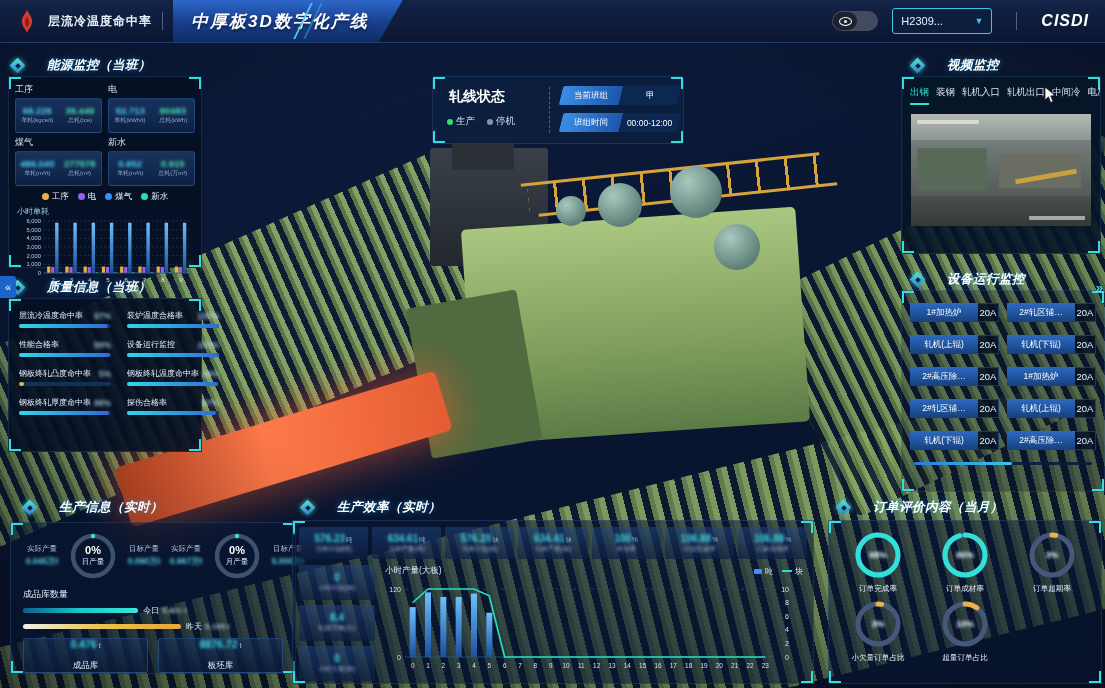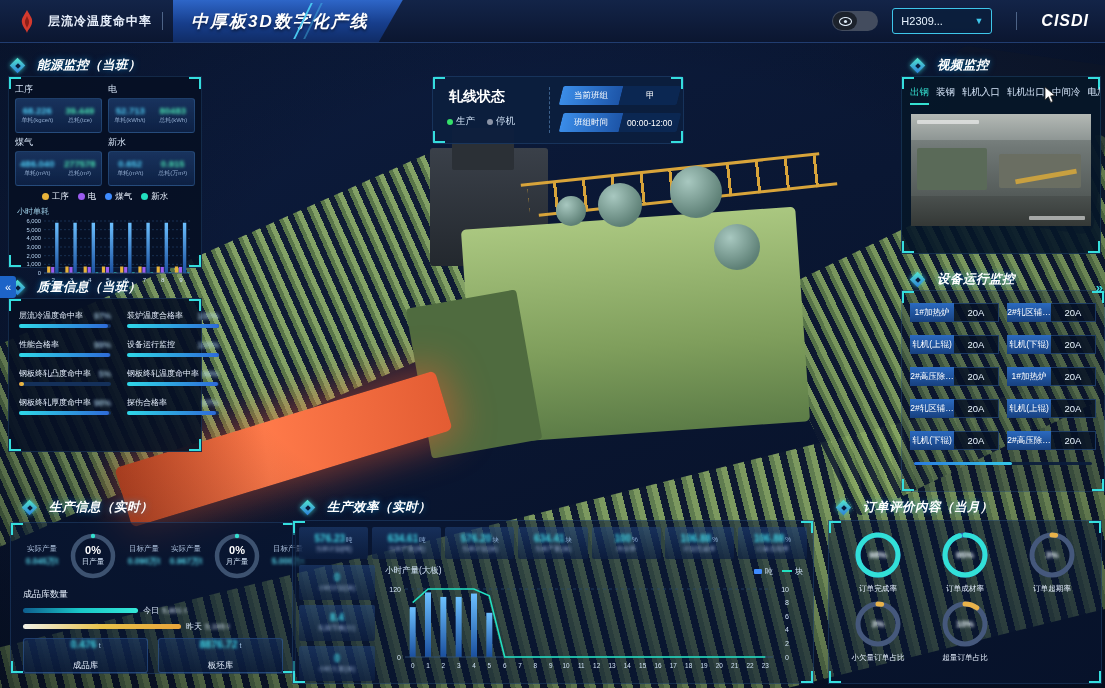--- a/index.html
+++ b/index.html
@@ -50,21 +50,21 @@
   .slash{position:absolute;top:3px;width:2px;height:36px;background:#49c8f0;transform:skewX(-26deg);}
   .s1{left:302px;} .s2{left:312px;opacity:.4;}
   .hright{position:absolute;right:16px;top:0;height:42px;display:flex;align-items:center;gap:14px;}
   .eyewrap{width:46px;height:20px;border-radius:10px;background:#434c5e;position:relative;cursor:pointer;}
   .eyeknob{position:absolute;left:1px;top:1px;width:24px;height:18px;border-radius:9px;background:#1c222c;display:flex;align-items:center;justify-content:center;}
   .dropdown{min-width:82px;height:24px;border:1px solid #3ec6ea;background:rgba(10,30,60,.85);color:#e8f4ff;
     font-size:11px;display:flex;align-items:center;justify-content:space-between;padding:0 8px;border-radius:3px;cursor:pointer;}
   .caret{color:#3ec6ea;font-size:9px;margin-left:6px;}
   .brand{color:#fff;font-weight:800;font-size:16px;letter-spacing:1px;font-style:italic;}
   
-  .ptitle{position:absolute;z-index:6;display:flex;align-items:center;gap:14px;color:#fff;
+  .ptitle{position:absolute;z-index:6;display:flex;align-items:center;gap:24px;color:#fff;
     font-weight:800;font-style:italic;font-size:12.5px;letter-spacing:.5px;text-shadow:0 0 6px rgba(0,170,255,.55);white-space:nowrap;}
   .diam{width:11px;height:11px;position:relative;flex:none;}
   .diam::before{content:"";position:absolute;inset:0;transform:rotate(45deg);
     background:linear-gradient(135deg,#53e8cf,#2b7fd8);box-shadow:0 0 5px rgba(60,220,220,.8);}
   .diam::after{content:"";position:absolute;inset:3.5px;transform:rotate(45deg);background:#0a1c3c;}
   .box{position:absolute;z-index:5;border:1px solid rgba(70,130,200,.22);--c:#35dede;
     background-color:rgba(8,20,44,.72);
     background-image:linear-gradient(var(--c),var(--c)),linear-gradient(var(--c),var(--c)),
       linear-gradient(var(--c),var(--c)),linear-gradient(var(--c),var(--c)),
       linear-gradient(var(--c),var(--c)),linear-gradient(var(--c),var(--c)),
@@ -118,21 +118,21 @@
   .cam-mach{left:6px;top:34px;width:70px;height:42px;background:#5a6a58;border-radius:2px;}
   .cam-mach2{right:10px;top:40px;width:82px;height:34px;background:#6a6e62;border-radius:2px;}
   .cam-floor{bottom:0;left:0;right:0;height:30px;background:linear-gradient(180deg,#4a504e,#343836);}
   .cam-rail{left:58%;top:54%;width:62px;height:5px;background:#c8a040;transform:rotate(-10deg);}
   .cam-txt{background:rgba(255,255,255,.55);height:4px;border-radius:1px;}
   .ct1{left:6px;top:6px;width:62px;} .ct2{right:6px;bottom:6px;width:56px;}
   
   #box-equip{left:901px;top:290px;width:202px;height:200px;background-color:rgba(8,20,44,.32);}
   .eq-grid{display:grid;grid-template-columns:1fr 1fr;gap:13px 8px;padding:12px 8px 4px;}
   .eq-item{display:flex;height:19px;}
-  .eq-label{width:44px;background:linear-gradient(180deg,#2b6ac0,#17407e);color:#fff;font-size:8.5px;
+  .eq-label{width:68px;background:linear-gradient(180deg,#2b6ac0,#17407e);color:#fff;font-size:8.5px;
     display:flex;align-items:center;justify-content:center;white-space:nowrap;overflow:hidden;flex:none;}
   .eq-val{flex:1;background:rgba(6,16,36,.85);border:1px solid rgba(60,120,200,.38);border-left:none;
     color:#e8f4ff;font-size:9.5px;display:flex;align-items:center;justify-content:center;}
   .eq-scroll{margin:8px 12px 0;height:3px;background:rgba(10,28,60,.9);border-radius:2px;}
   .eq-thumb{width:55%;height:100%;border-radius:2px;background:linear-gradient(90deg,#2a7ae0,#35c8e8);}
   
   #box-prod{left:10px;top:522px;width:284px;height:150px;background-color:rgba(10,24,52,.55);}
   .pg-row{display:flex;justify-content:space-between;padding:8px 10px 0;}
   .pg-group{display:flex;align-items:center;gap:5px;}
   .pg-side{display:flex;flex-direction:column;align-items:center;gap:2px;font-size:7.5px;color:#a8bcd8;width:42px;}

